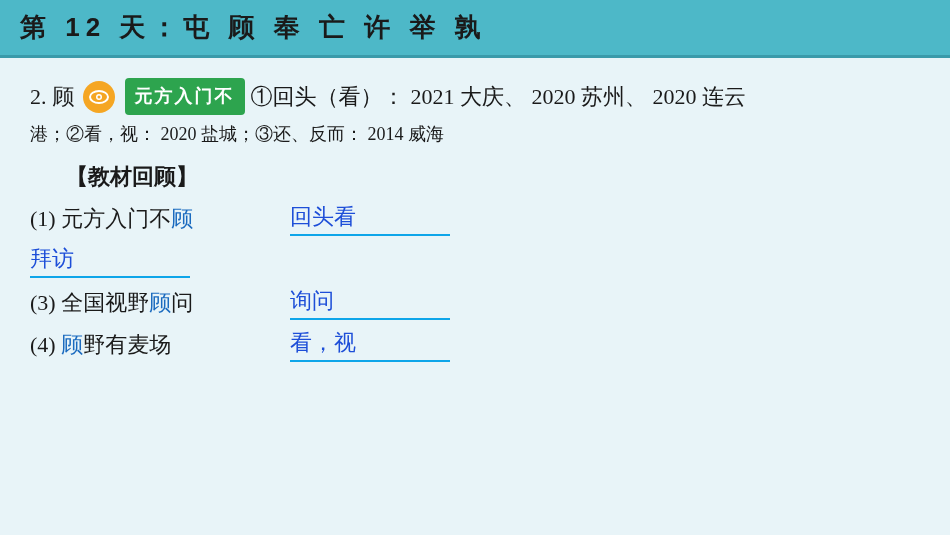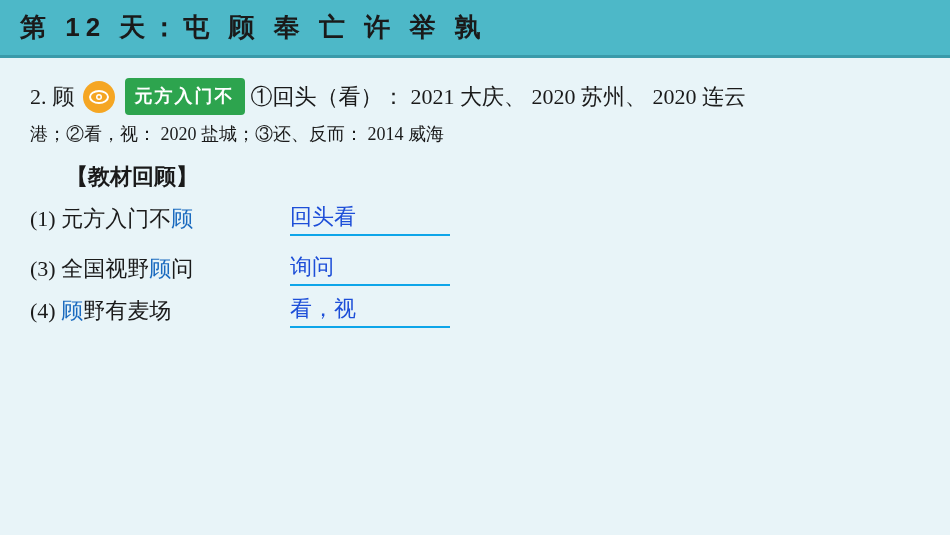--- a/index.html
+++ b/index.html
@@ -166,20 +166,21 @@
 
       <li class="exercise-item">
         <span class="exercise-question">
           <span>(1) </span>
           <span>元方入门不</span><span class="gu-char">顾</span><span></span>
         </span>
         <span class="exercise-answer">回头看</span>
       </li>
 
       <li class="exercise-item">
+        <span class="exercise-answer">拜访</span>
       </li>
 
       <li class="exercise-item">
         <span class="exercise-question">
           <span>(3) </span>
           <span>全国视野</span><span class="gu-char">顾</span><span>问</span>
         </span>
         <span class="exercise-answer">询问</span>
       </li>
 

